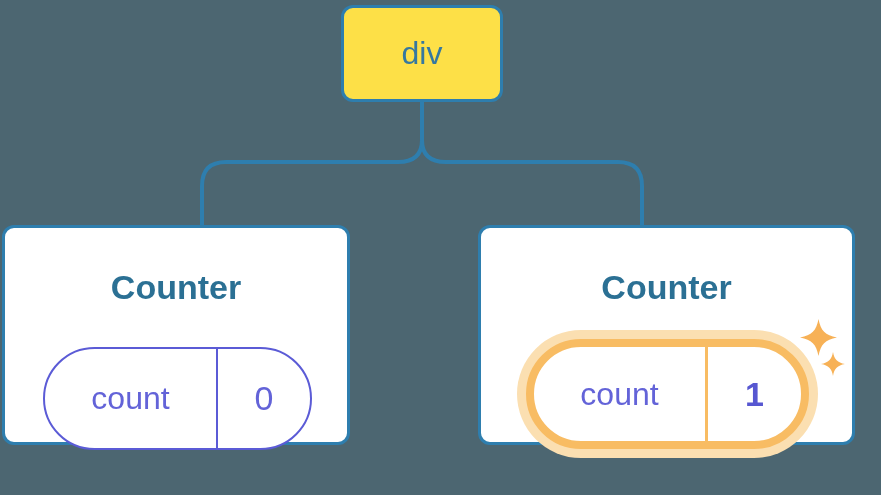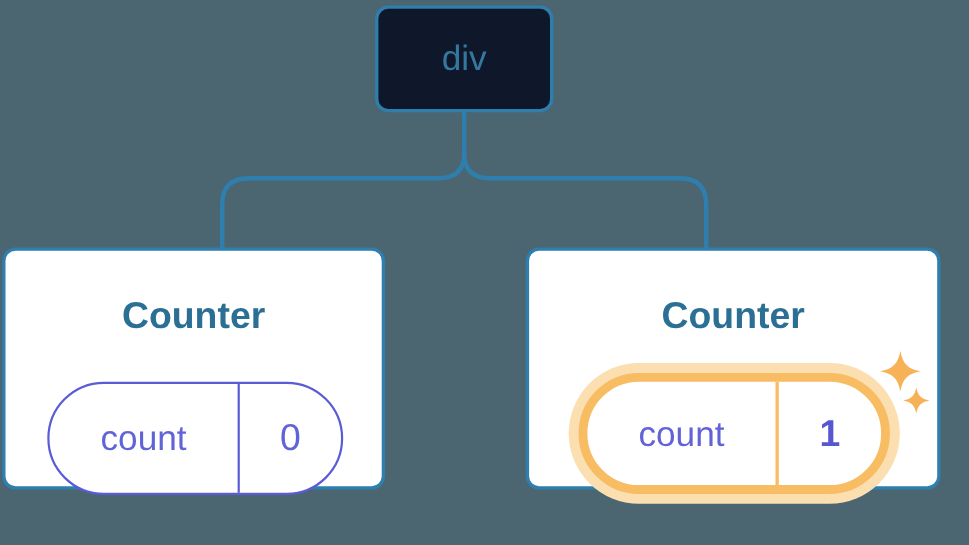--- a/index.html
+++ b/index.html
@@ -10,21 +10,21 @@
     overflow: hidden;
     font-family: "Liberation Sans", sans-serif;
   }
 
   
   .root-node {
     position: absolute;
     left: 341px; top: 5px;
     width: 162px; height: 97px;
     box-sizing: border-box;
-    background: #0f172a;
+    background: #fde047;
     border: 3px solid #2E7EAE;
     border-radius: 12px;
     display: flex; align-items: center; justify-content: center;
     font-size: 32px; font-weight: 500;
     color: #35789F;
   }
 
   
   .connectors {
     position: absolute; left: 0; top: 0;

